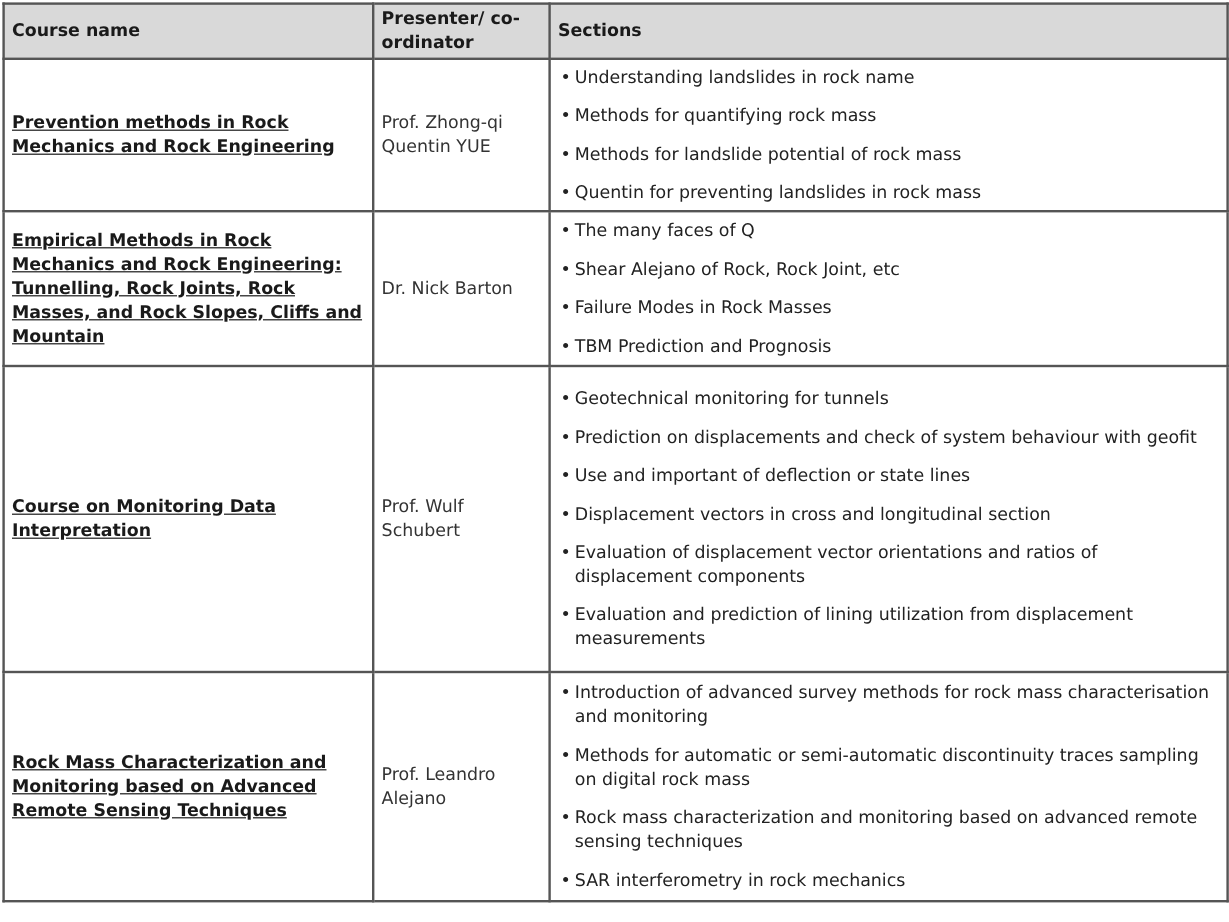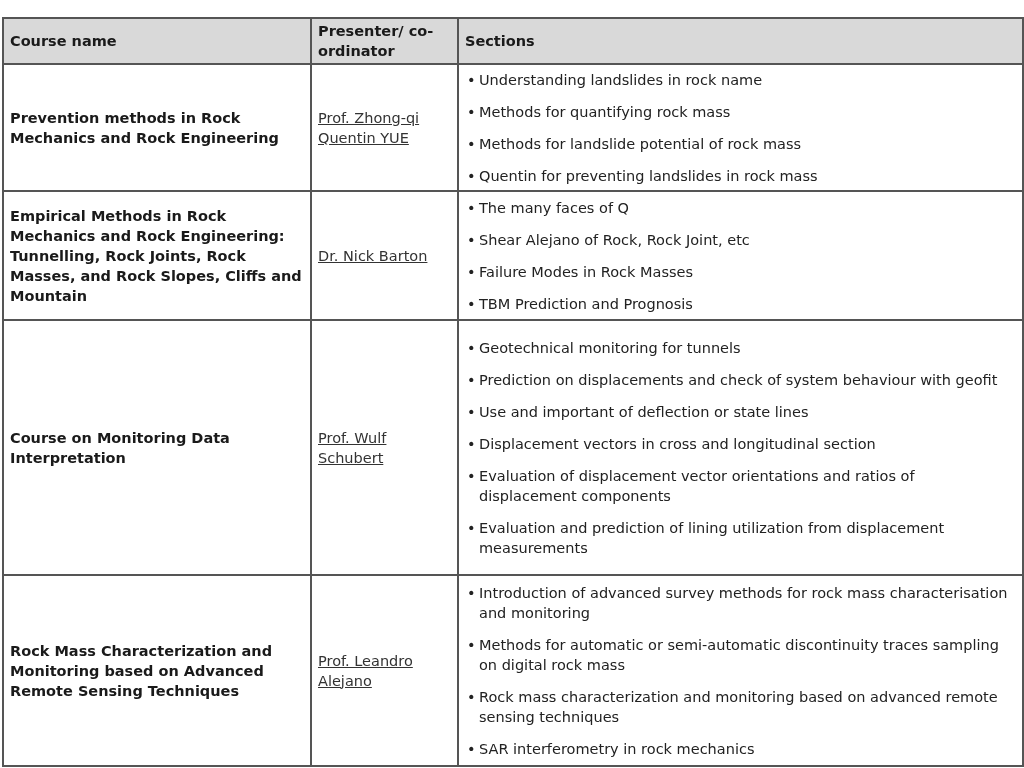--- a/index.html
+++ b/index.html
@@ -11,21 +11,21 @@
       width: 1024px;
       height: 768px;
       overflow: hidden;
       position: relative;
       font-family: "DejaVu Sans", sans-serif;
       color: #1a1a1a;
     }
     table.courses {
       position: absolute;
       left: 2px;
-      top: 17px;
+      top: 2px;
       width: 1020px;
       border-collapse: collapse;
       table-layout: fixed;
     }
     table.courses td, table.courses th {
       border: 2px solid #555555;
       vertical-align: middle;
       text-align: left;
       padding: 0 6px;
       font-size: 14.5px;
@@ -39,25 +39,25 @@
       font-weight: bold;
       font-size: 16px;
       line-height: 22px;
       vertical-align: top;
       padding-top: 6px;
       padding-bottom: 6px;
       height: 44px;
     }
     td.course-name {
       font-weight: bold;
+      text-decoration: underline;
     }
     td.presenter {
       font-weight: normal;
       color: #333333;
-      text-decoration: underline;
     }
     td.sections {
       padding: 4px 6px 4px 6px;
     }
     ul.section-list {
       list-style: none;
       margin: 0;
       padding: 0;
     }
     ul.section-list li {

